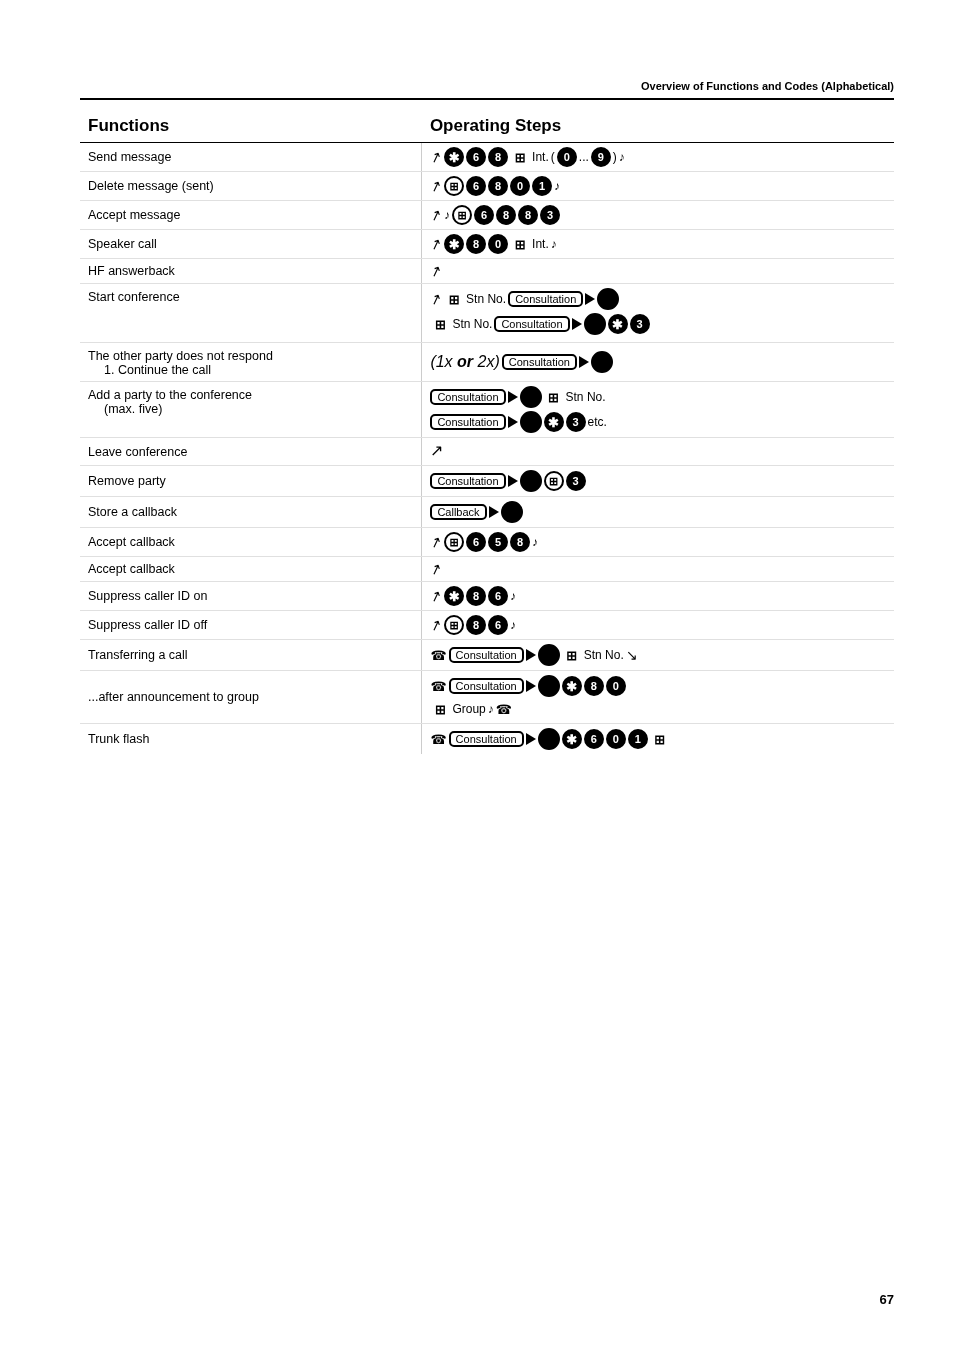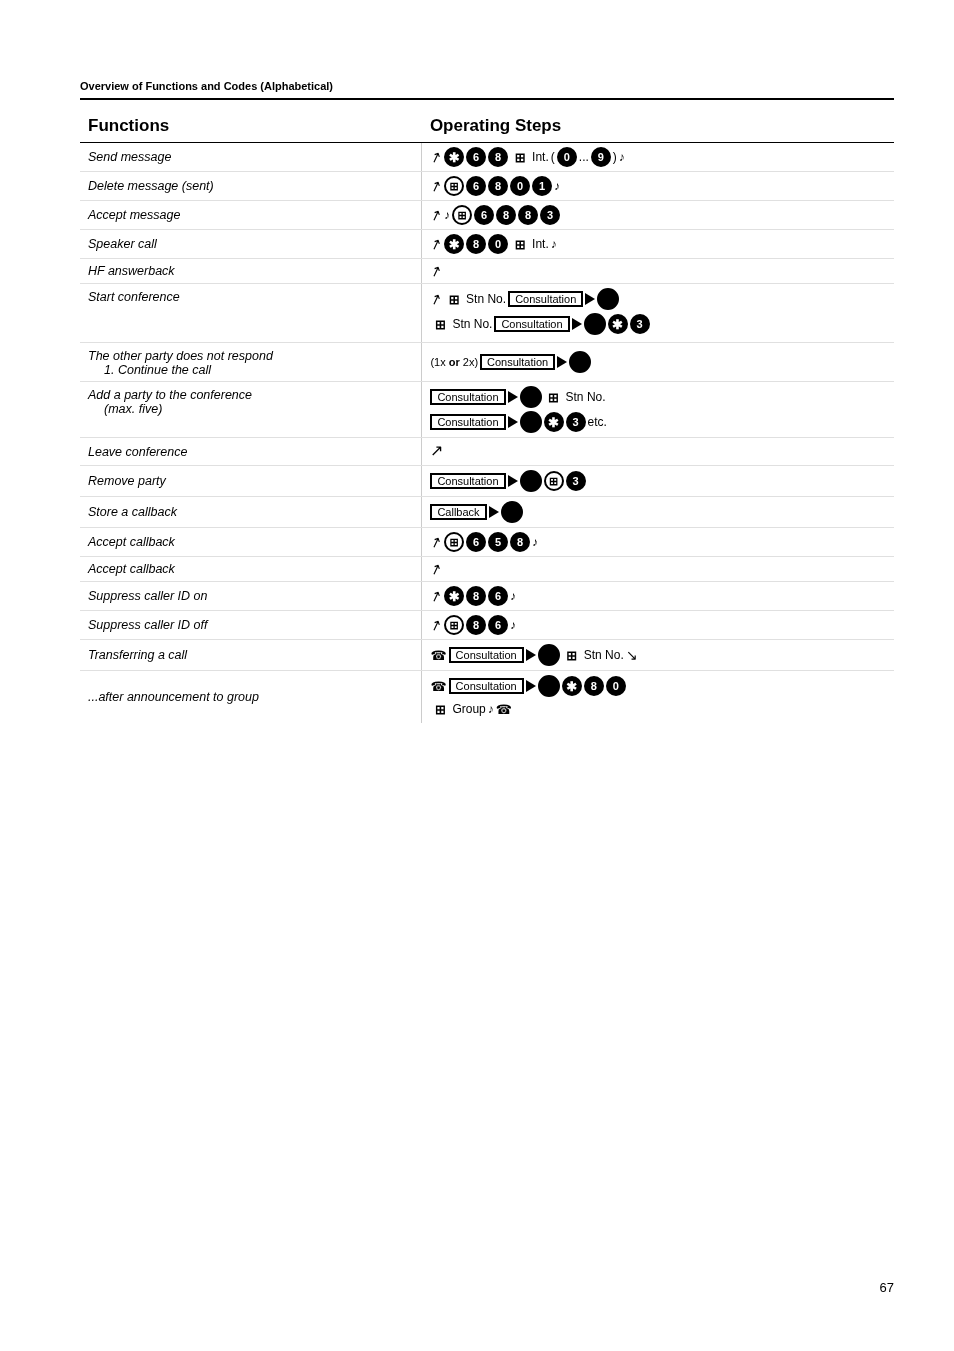--- a/index.html
+++ b/index.html
@@ -12,20 +12,21 @@
       min-height: 1351px;
       position: relative;
     }
     .page {
       width: 954px;
       min-height: 1351px;
       padding: 80px 60px 80px 80px;
       position: relative;
     }
     .page-header {
+      text-align: right;
       font-size: 11px;
       font-weight: bold;
       margin-bottom: 10px;
       border-bottom: 2px solid #000;
       padding-bottom: 6px;
     }
     table {
       width: 100%;
       border-collapse: collapse;
     }
@@ -38,21 +39,20 @@
       vertical-align: bottom;
     }
     tbody tr td {
       padding: 4px 8px;
       vertical-align: middle;
       font-size: 12.5px;
     }
     tbody tr td:first-child {
       width: 42%;
       border-right: 1px solid #ccc;
-      font-style: italic;
     }
     tbody tr:not(:last-child) td {
       border-bottom: 1px solid #e0e0e0;
     }
     .ops {
       display: flex;
       align-items: center;
       flex-wrap: wrap;
       gap: 2px;
       font-size: 12px;
@@ -109,21 +109,21 @@
       width: 20px;
       height: 20px;
       font-size: 13px;
       font-weight: bold;
     }
     .phone-box {
       display: inline-block;
       border: 2px solid #000;
       padding: 0 5px;
       font-size: 11px;
-      border-radius: 0;
+      border-radius: 5px;
       white-space: nowrap;
     }
     .note-icon {
       display: inline-block;
       font-size: 12px;
     }
     .triangle {
       display: inline-block;
       width: 0;
       height: 0;
@@ -135,28 +135,29 @@
       display: inline-flex;
       align-items: center;
       justify-content: center;
       width: 22px;
       height: 22px;
       border-radius: 50%;
       border: 2px solid #000;
       background: #000;
     }
     .paren {
-      font-size: 11px;
+      font-style: italic;
+      font-size: 16px;
     }
     .page-number {
       position: absolute;
-      bottom: 56px;
+      bottom: 44px;
       right: 60px;
       font-size: 13px;
-      font-weight: normal;
+      font-weight: bold;
     }
     .indent {
       padding-left: 16px;
     }
     .func-cell { vertical-align: top; padding-top: 6px; }
   </style>
 </head>
 <body>
 
 <div class="page">
@@ -424,19 +425,35 @@
           </div>
           <div class="ops">
             <span class="hash-icon">⊞</span>
             <span>Group</span>
             <span class="note-icon">♪</span>
             <span style="font-size:13px;">☎</span>
           </div>
         </td>
       </tr>
 
+      <tr>
+        <td>Trunk flash</td>
+        <td>
+          <div class="ops">
+            <span style="font-size:13px;">☎</span>
+            <span class="phone-box">Consultation</span>
+            <span class="triangle"></span>
+            <span class="circle-large"></span>
+            <span class="star-btn">✱</span>
+            <span class="circle-btn">6</span>
+            <span class="circle-btn">0</span>
+            <span class="circle-btn">1</span>
+            <span class="hash-icon">⊞</span>
+          </div>
+        </td>
+      </tr>
 
     </tbody>
   </table>
 
   <div class="page-number">67</div>
 
 </div>
 
 </body></html>

